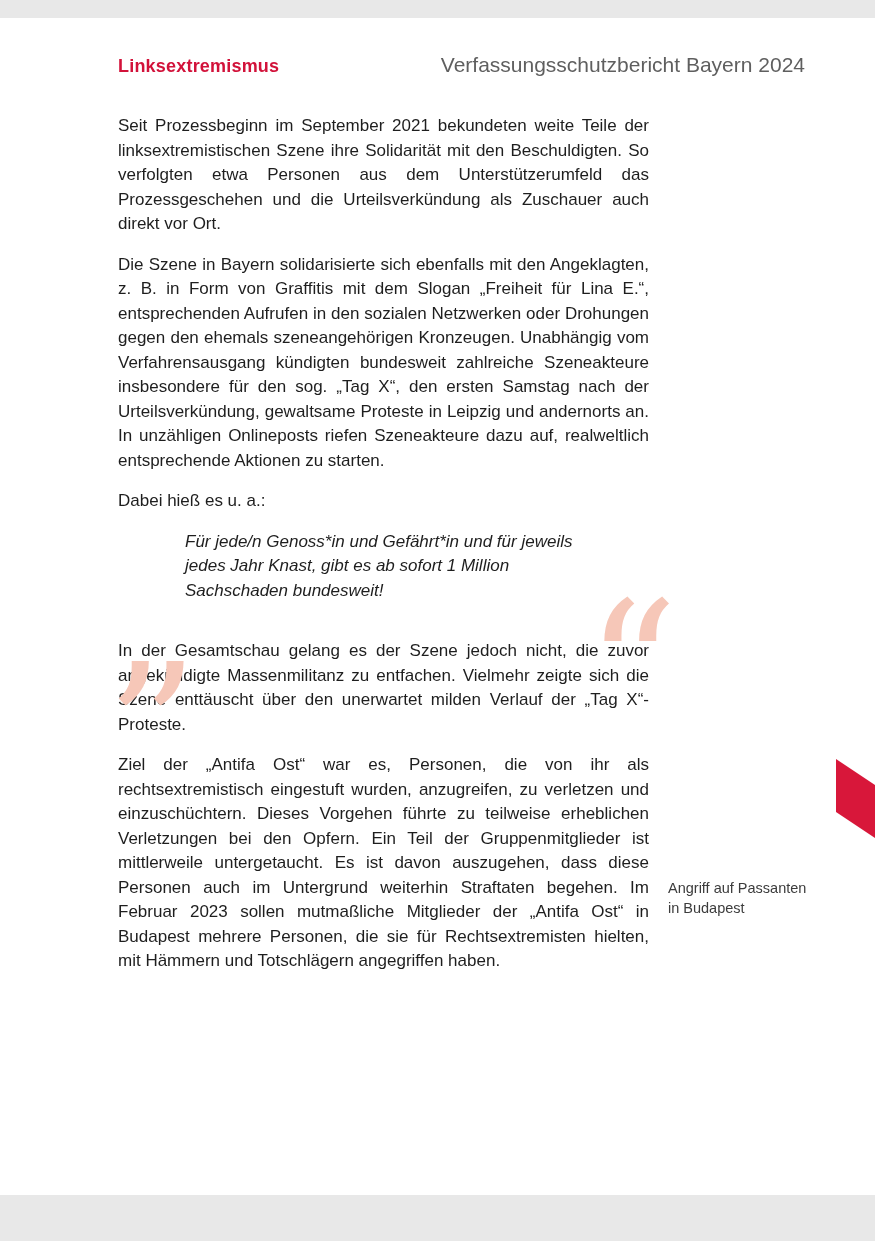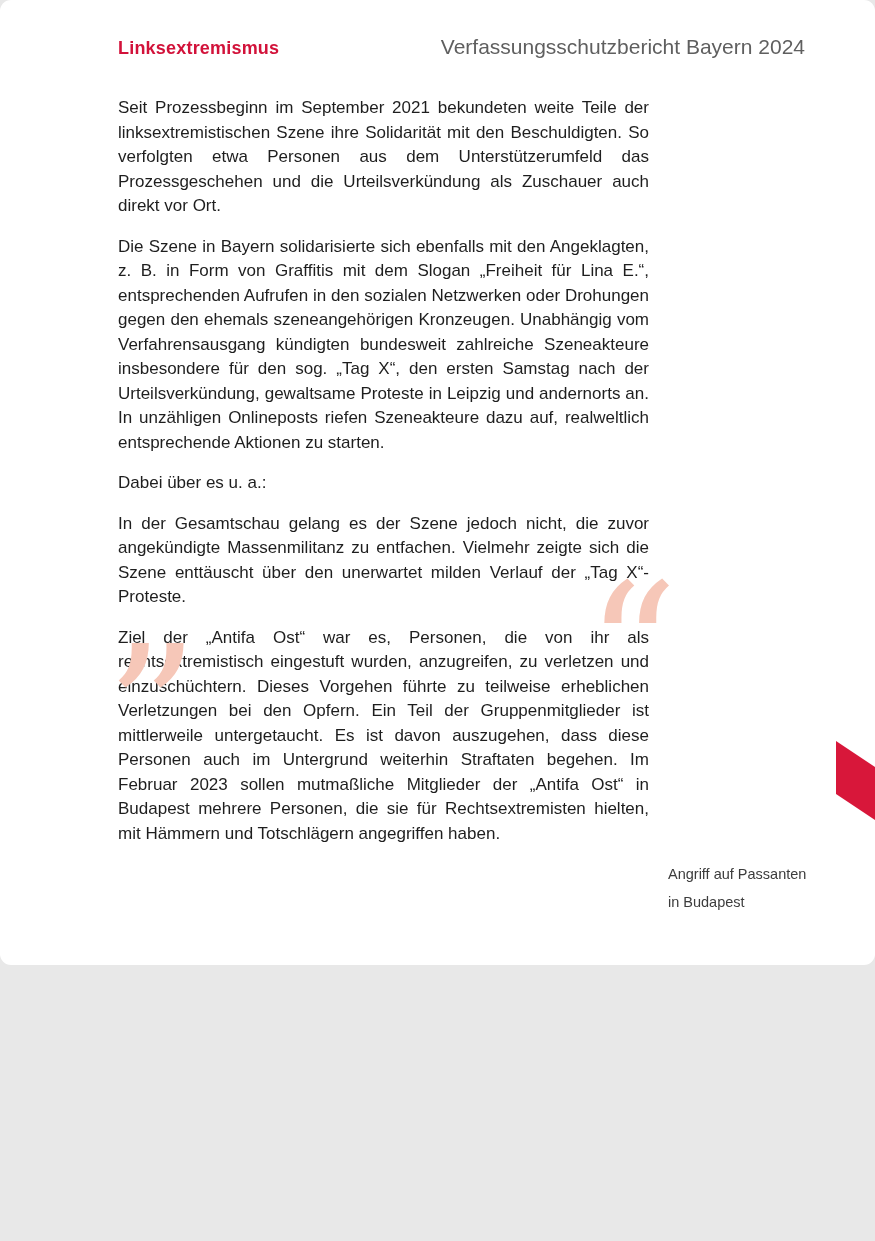--- a/index.html
+++ b/index.html
@@ -1,25 +1,24 @@
 <!DOCTYPE html>
 <html lang="de"><head>
 <meta charset="utf-8">
 <style>
   html, body { margin: 0; padding: 0; background: #e8e8e8; }
   .page {
     position: relative;
     width: 875px;
-    height: 965px;
-    margin: 0 auto;
+    height: 1177px;
+    margin: 18px auto;
     background: #ffffff;
     overflow: hidden;
     font-family: "Liberation Sans", "DejaVu Sans", sans-serif;
     color: #1e1e1e;
-    border-radius: 11px;
   }
   
   .header {
     position: absolute;
     left: 118px;
     top: 35px;
     width: 687px;
     display: flex;
     justify-content: space-between;
     align-items: baseline;
@@ -65,21 +64,21 @@
   }
   .qmark-open  { left: 586px; top: 560px; }   
   .qmark-close { left: 106px; top: 622px; }   
   
   .margin-note {
     position: absolute;
     left: 668px;
     top: 860px;
     width: 152px;
     font-size: 14.5px;
-    line-height: 28px;
+    line-height: 20px;
     color: #3c3c3c;
     text-align: left;
   }
   
   .edge-flag {
     position: absolute;
     left: 836px;
     top: 741px;
     width: 39px;
     height: 80px;
@@ -99,21 +98,22 @@
 <div class="page">
 
   <div class="header">
     <span class="section-title">Linksextremismus</span>
     <span class="report-title">Verfassungsschutzbericht Bayern 2024</span>
   </div>
 
   <div class="body-col">
     <p>Seit Prozessbeginn im September 2021 bekundeten weite Teile der linksextremistischen Szene ihre Solidarität mit den Beschuldigten. So verfolgten etwa Personen aus dem Unterstützerumfeld das Prozessgeschehen und die Urteilsverkündung als Zuschauer auch direkt vor Ort.</p>
     <p>Die Szene in Bayern solidarisierte sich ebenfalls mit den Angeklagten, z. B. in Form von Graffitis mit dem Slogan „Freiheit für Lina E.“, entsprechenden Aufrufen in den sozialen Netzwerken oder Drohungen gegen den ehemals szeneangehörigen Kronzeugen. Unabhängig vom Verfahrensausgang kündigten bundesweit zahlreiche Szeneakteure insbesondere für den sog. „Tag X“, den ersten Samstag nach der Urteilsverkündung, gewaltsame Proteste in Leipzig und andernorts an. In unzähligen Onlineposts riefen Szeneakteure dazu auf, realweltlich entsprechende Aktionen zu starten.</p>
-    <p class="quote-intro">Dabei über es u. a.:</p>
+    <p class="quote-intro">Dabei hieß es u. a.:</p>
+    <p class="pull-quote">Für jede/n Genoss*in und Gefährt*in und für jeweils jedes Jahr Knast, gibt es ab sofort 1 Million Sachschaden bundesweit!</p>
     <p>In der Gesamtschau gelang es der Szene jedoch nicht, die zuvor angekündigte Massenmilitanz zu entfachen. Vielmehr zeigte sich die Szene enttäuscht über den unerwartet milden Verlauf der „Tag X“-Proteste.</p>
     <p>Ziel der „Antifa Ost“ war es, Personen, die von ihr als rechtsextremistisch eingestuft wurden, anzugreifen, zu verletzen und einzuschüchtern. Dieses Vorgehen führte zu teilweise erheblichen Verletzungen bei den Opfern. Ein Teil der Gruppenmitglieder ist mittlerweile untergetaucht. Es ist davon auszugehen, dass diese Personen auch im Untergrund weiterhin Straftaten begehen. Im Februar 2023 sollen mutmaßliche Mitglieder der „Antifa Ost“ in Budapest mehrere Personen, die sie für Rechtsextremisten hielten, mit Hämmern und Totschlägern angegriffen haben.</p>
   </div>
 
   <span class="qmark qmark-open">“</span>
   <span class="qmark qmark-close">”</span>
 
   <div class="margin-note">Angriff auf Passanten in Budapest</div>
 
   <svg class="edge-flag" viewBox="0 0 39 80" aria-hidden="true">

